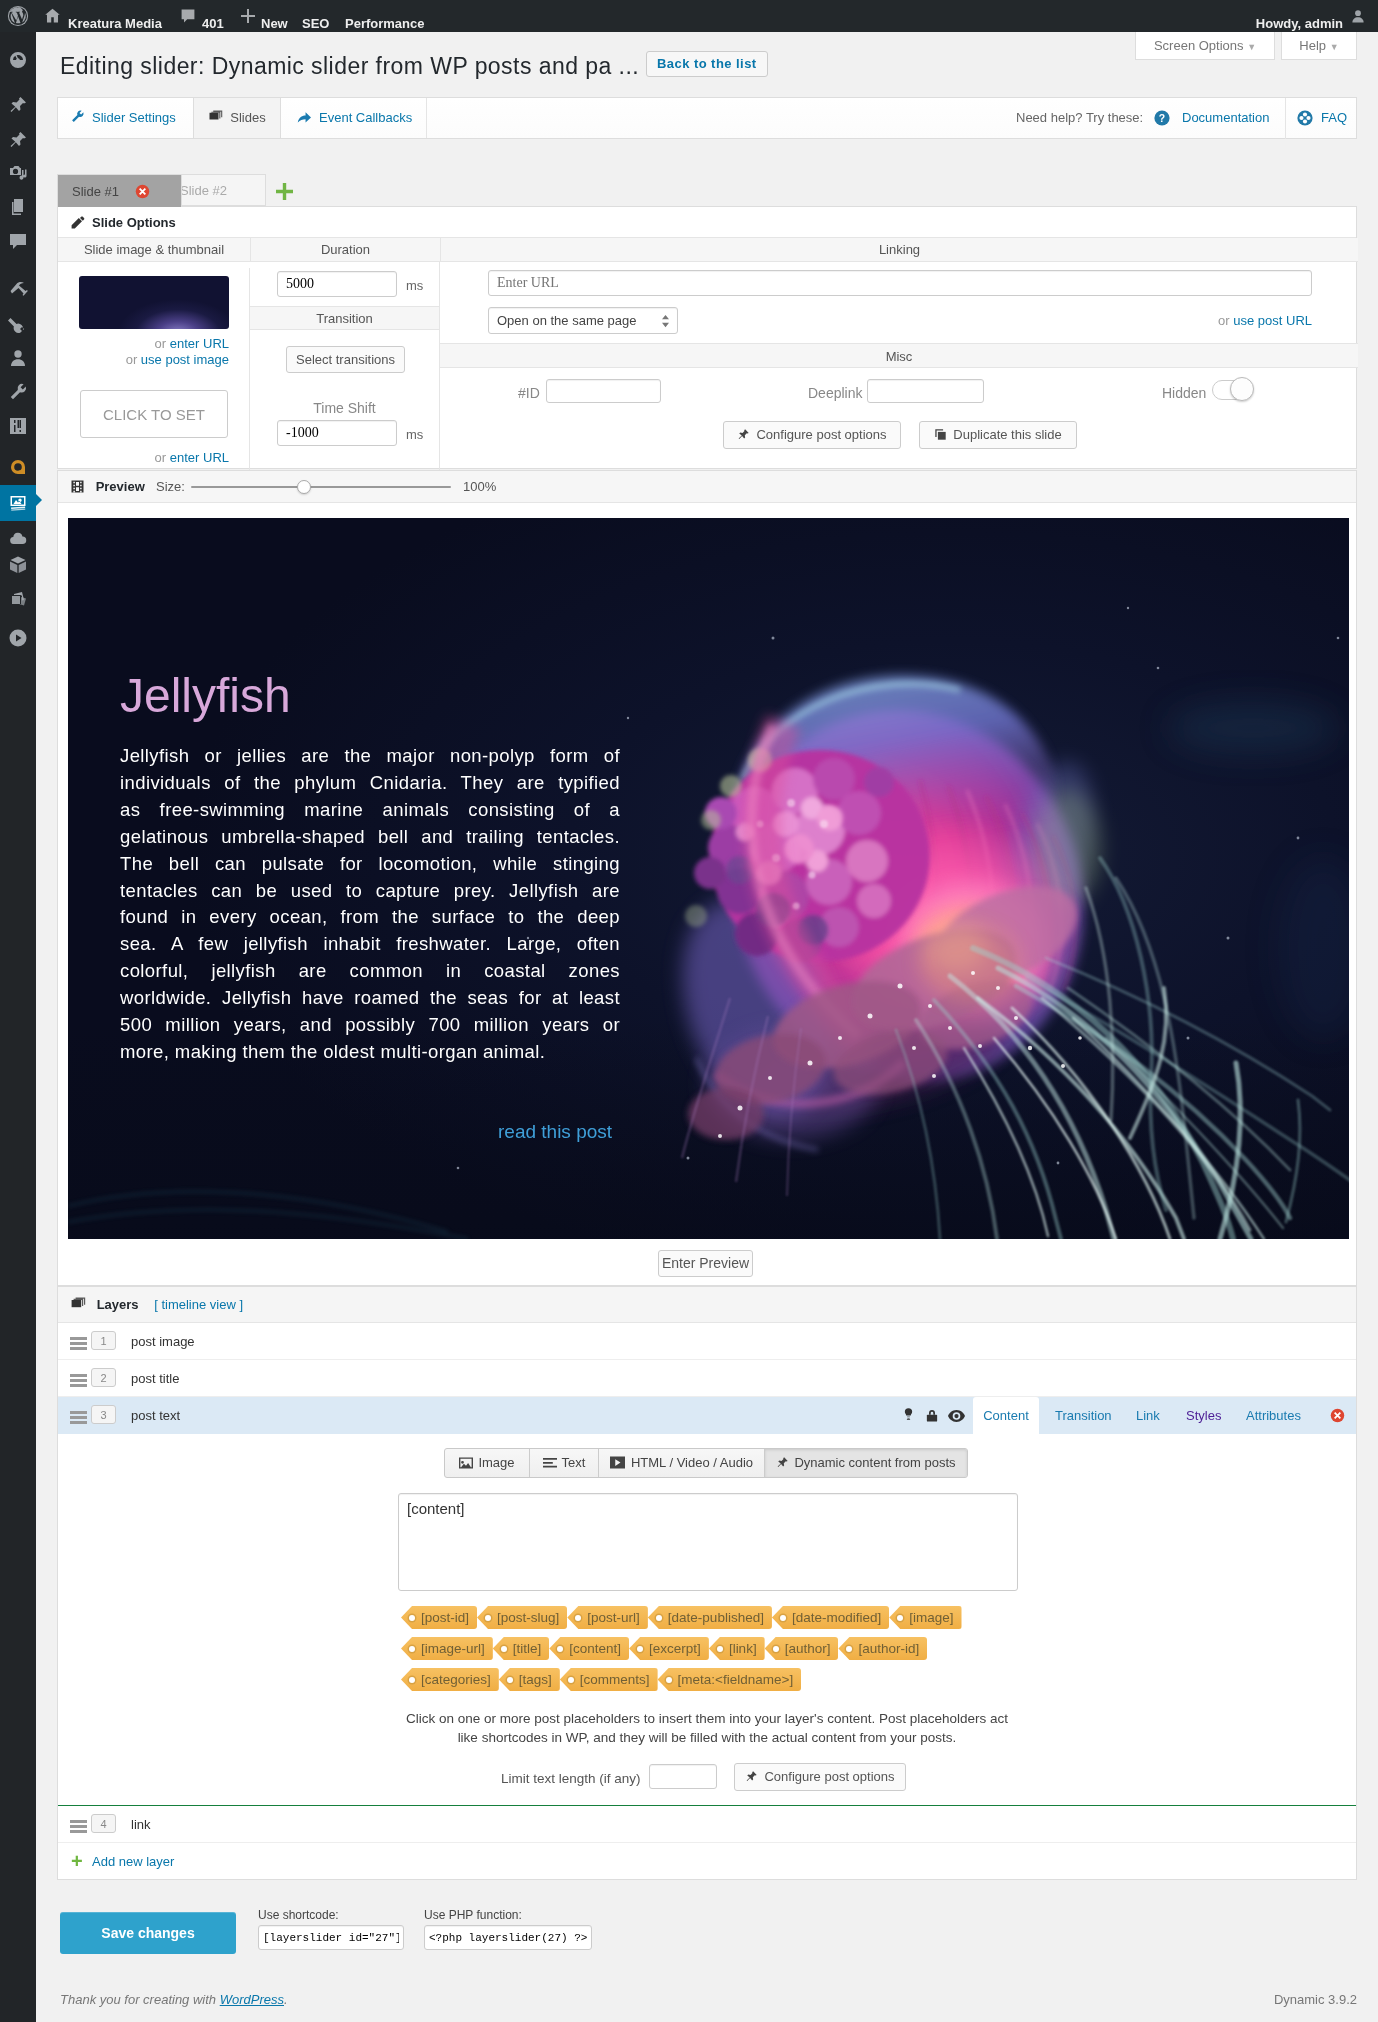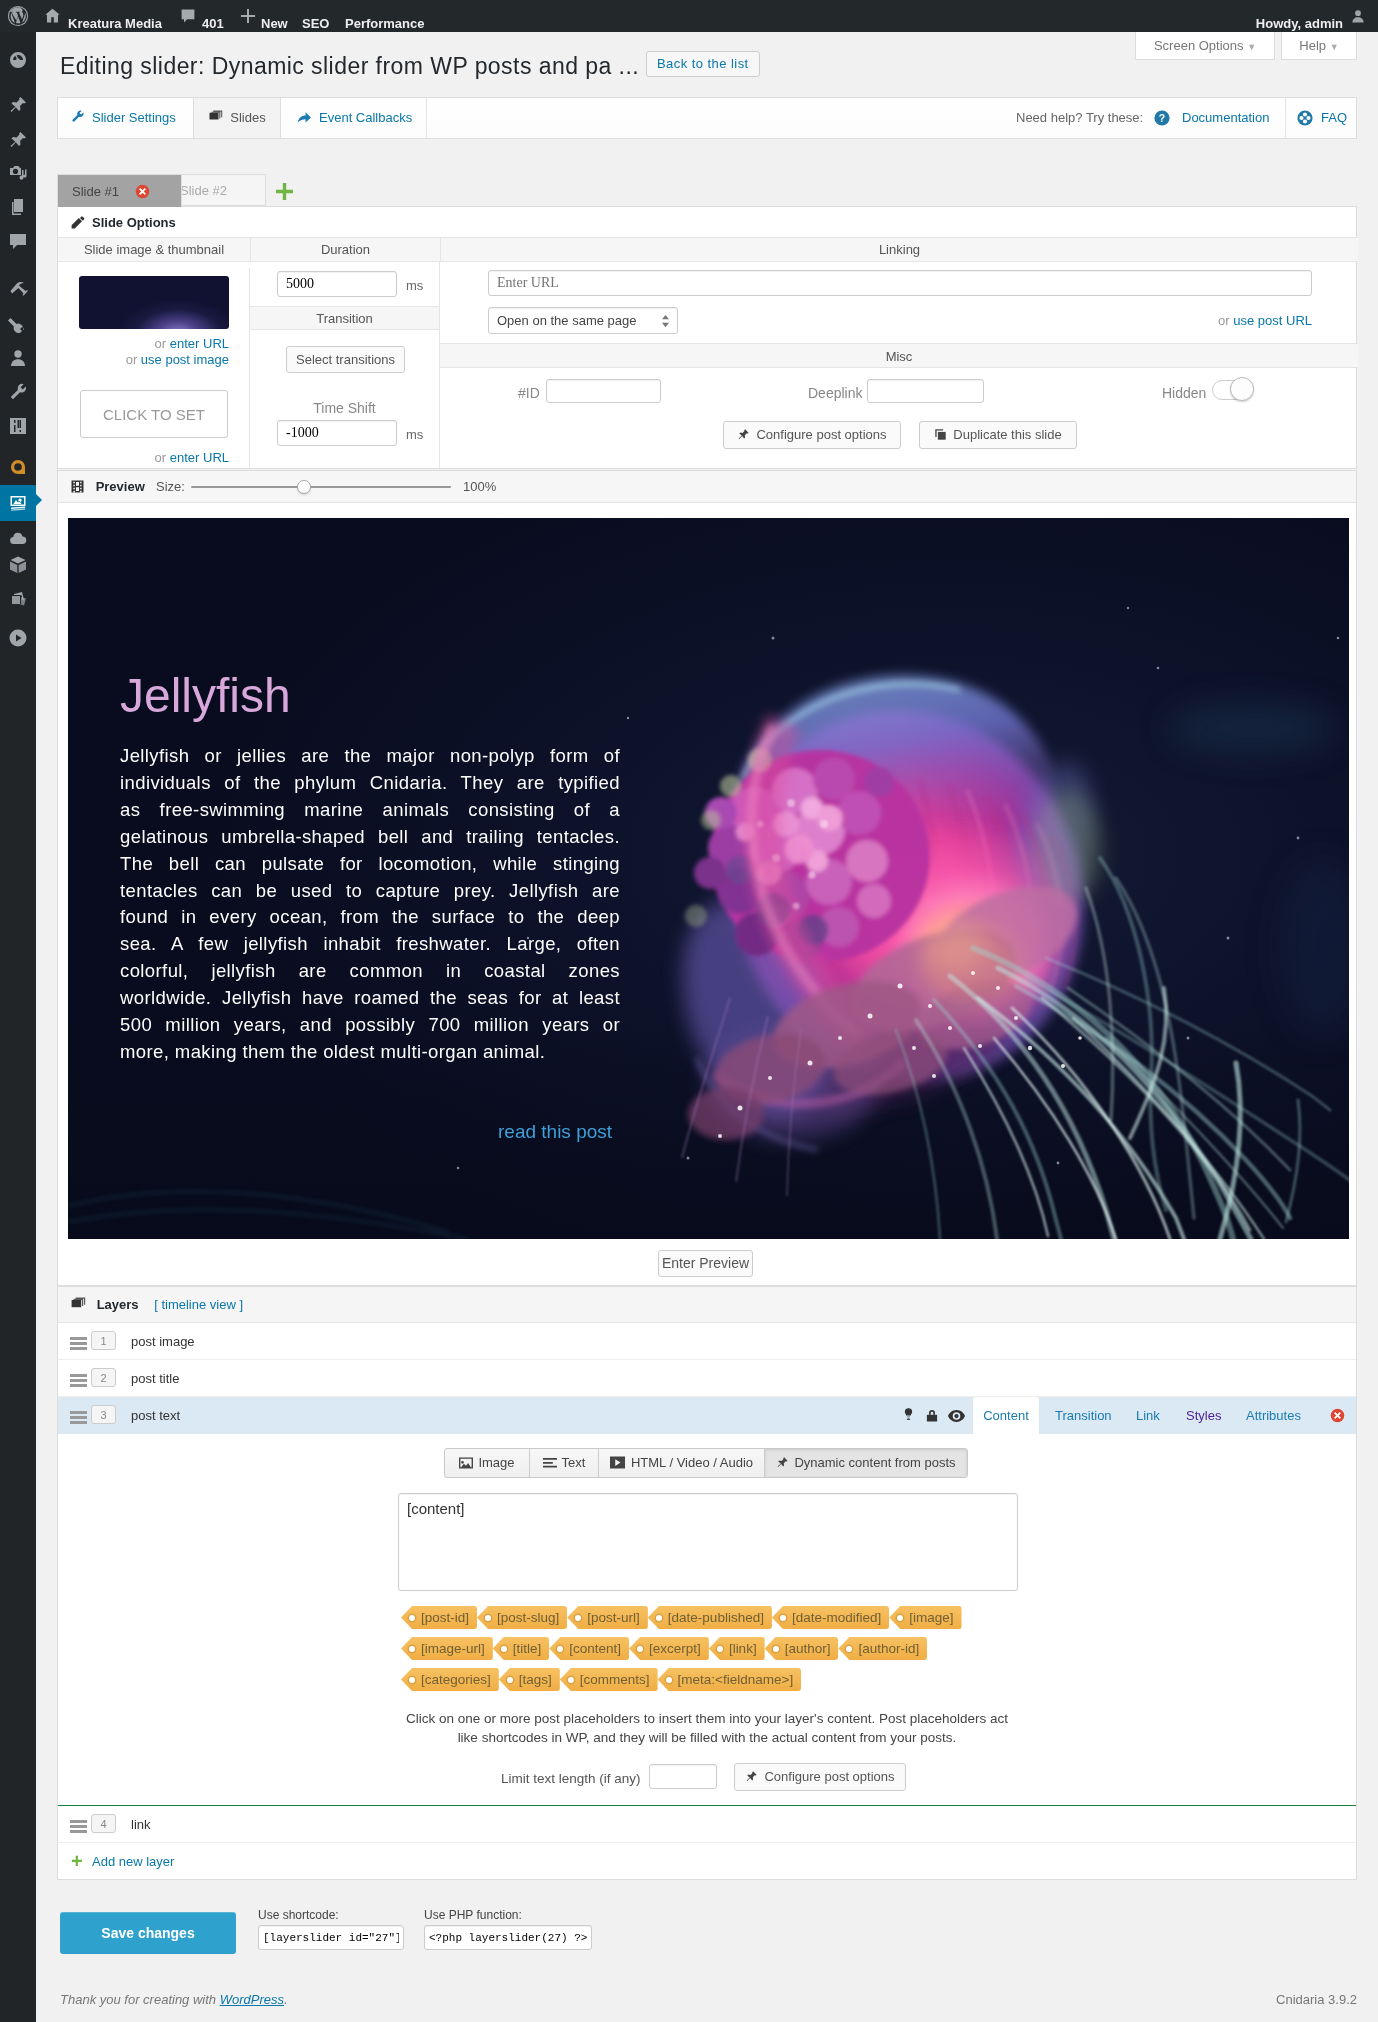--- a/index.html
+++ b/index.html
@@ -110,21 +110,21 @@
       <circle cx="10" cy="10" r="8.5"></circle>
       <path d="M8 6.5l5.5 3.5L8 13.5z" fill="#222528"></path>
     </svg>
 </div>
 
 <div id="page">
 
   <div style="position:absolute;left:1099px;top:0;width:140px;height:28px;background:#fff;border:1px solid #ddd;border-top:none;color:#777;text-align:center;line-height:28px;font-size:13px">Screen Options <span style="font-size:9px;color:#aaa">▼</span></div>
   <div style="position:absolute;left:1245px;top:0;width:76px;height:28px;background:#fff;border:1px solid #ddd;border-top:none;color:#777;text-align:center;line-height:28px;font-size:13px">Help <span style="font-size:9px;color:#aaa">▼</span></div>
 
-  <h1 style="position:absolute;left:24px;top:19px;font-size:23px;font-weight:400;letter-spacing:.45px;color:#23282d;white-space:nowrap">Editing slider: Dynamic slider from WP posts and pa ... <span class="btn" style="font-size:13px;color:#0977ab;height:26px;line-height:24px;padding:0 10px;vertical-align:6px;background:#f7f7f7;font-weight:400">Back to the list</span></h1>
+  <h1 style="position:absolute;left:24px;top:19px;font-size:23px;font-weight:400;letter-spacing:.45px;color:#23282d;white-space:nowrap">Editing slider: Dynamic slider from WP posts and pa ... <span class="btn" style="font-size:13px;color:#0977ab;height:26px;line-height:24px;padding:0 10px;vertical-align:6px;background:#f7f7f7;font-weight:700">Back to the list</span></h1>
 
   <div style="position:absolute;left:21px;top:65px;width:1300px;height:42px;background:linear-gradient(#fff,#fcfcfc);border:1px solid #ddd">
     <div style="position:absolute;left:0;top:0;height:40px;line-height:40px;padding:0 12px;color:#0977ab">
       <svg width="15" height="15" viewBox="0 0 20 20" fill="#1a7bb0" style="vertical-align:-2px;margin-right:7px">
           <path d="M17.8 4.4l-3 3-2.2-2.2 3-3a4.5 4.5 0 00-5.8 5.8l-7 7 2.2 2.2 7-7a4.5 4.5 0 005.8-5.8z"></path>
         </svg>Slider Settings</div>
     <div style="position:absolute;left:135px;top:0;width:88px;height:40px;line-height:40px;text-align:center;background:#f3f3f3;border-left:1px solid #ddd;border-right:1px solid #ddd;color:#555">
       <svg width="15" height="15" viewBox="0 0 20 20" fill="#333" style="vertical-align:-2px;margin-right:7px">
           <path d="M2 5h12v9H2z"></path>
           <path d="M4.5 3.5h12v9h-1.5v-7.5H4.5zM7 2h12v9h-1.5V3.5H7z" opacity=".8"></path>
@@ -552,21 +552,21 @@
     </div>
   </div>
 
   <div style="position:absolute;left:24px;top:1880px;width:176px;height:42px;background:#2ea2cc;border-radius:3px;color:#fff;font-size:14px;font-weight:bold;text-align:center;line-height:42px;box-shadow:inset 0 1px 0 rgba(255,255,255,.2)">Save changes</div>
   <div style="position:absolute;left:222px;top:1876px;font-size:12px;color:#444">Use shortcode:</div>
   <input class="inp" style="position: absolute; left: 222px; top: 1893px; width: 146px; height: 25px; font-family: &quot;Liberation Mono&quot;, monospace; font-size: 11px; padding: 0px 4px;" value="[layerslider id=&quot;27&quot;]">
   <div style="position:absolute;left:388px;top:1876px;font-size:12px;color:#444">Use PHP function:</div>
   <input class="inp" style="position: absolute; left: 388px; top: 1893px; width: 168px; height: 25px; font-family: &quot;Liberation Mono&quot;, monospace; font-size: 11px; padding: 0px 4px;" value="&lt;?php layerslider(27) ?&gt;">
 
   <div style="position:absolute;left:24px;top:1960px;font-style:italic;color:#777">Thank you for creating with <a style="text-decoration:underline">WordPress</a>.</div>
-  <div style="position:absolute;right:21px;top:1960px;color:#777">Cnidaria 3.9.2</div>
+  <div style="position:absolute;right:21px;top:1960px;color:#777">Dynamic 3.9.2</div>
 </div>
 
 <style>
 .hamb{position:absolute;top:14px;width:17px;height:2.5px;background:#999;box-shadow:0 5px 0 #999,0 10px 0 #999}
 .badge{position:absolute;left:33px;top:8px;width:25px;height:19px;background:#f5f5f5;border:1px solid #ccc;border-radius:3px;color:#888;font-size:11px;text-align:center;line-height:19px}
 .tag{position:relative;display:inline-block;height:23px;line-height:23px;padding:0 8px 0 20px;margin-right:0;background:linear-gradient(#f7c162,#f0ae44);color:#716035;font-size:13.5px;clip-path:polygon(11px 0,100% 0,100% 100%,11px 100%,0 50%);border-radius:3px}
 .tag::before{content:"";position:absolute;left:8px;top:8.5px;width:6px;height:6px;background:#fff;border-radius:50%;box-shadow:0 0 0 1.5px #d9a243}
 .j{text-align:justify;text-align-last:justify}
 </style>
 

